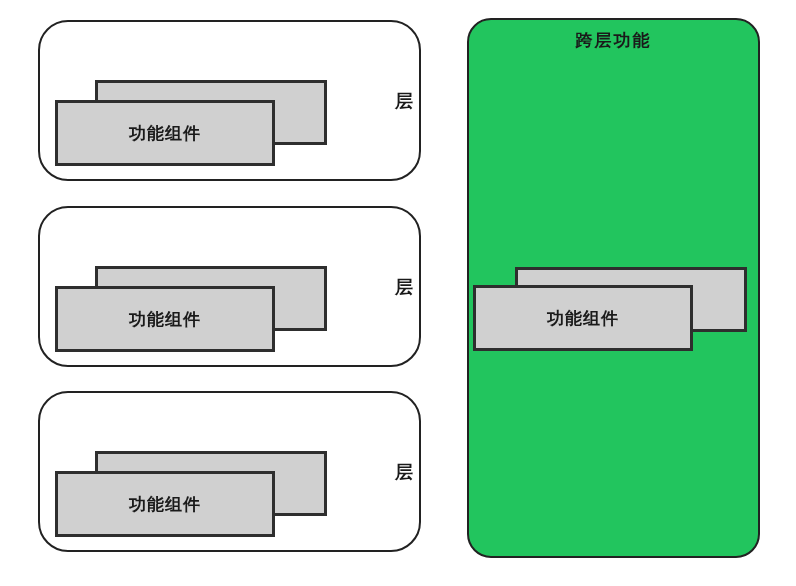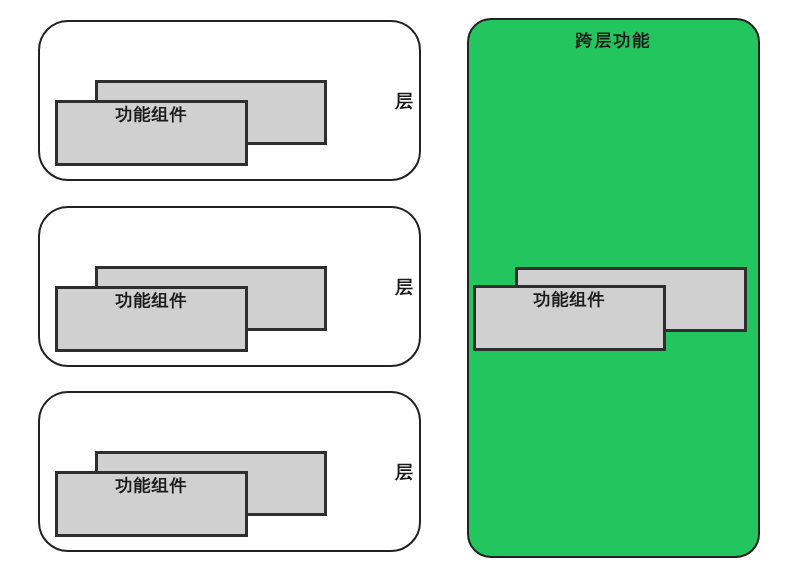--- a/index.html
+++ b/index.html
@@ -32,25 +32,25 @@
   
   .comp-back{
     position:absolute;
     width:232px;height:65px;
     background:var(--rect-fill);
     border:3px solid var(--rect-border);
     box-sizing:border-box;
   }
   .comp-front{
     position:absolute;
-    width:193px;height:66px;
+    width:220px;height:66px;
     background:var(--rect-fill);
     border:3px solid var(--rect-border);
     box-sizing:border-box;
-    display:flex;align-items:flex-start;justify-content:center;
+    display:flex;align-items:center;justify-content:center;
   }
   .layer-panel .comp-back{left:55px;top:58px;}
   .layer-panel .comp-front{left:15px;top:78px;}
   .comp-label{
     font-size:17px;font-weight:bold;letter-spacing:1px;
   }
   .layer-label{
     position:absolute;
     right:6px;top:50%;
     transform:translateY(-50%);

